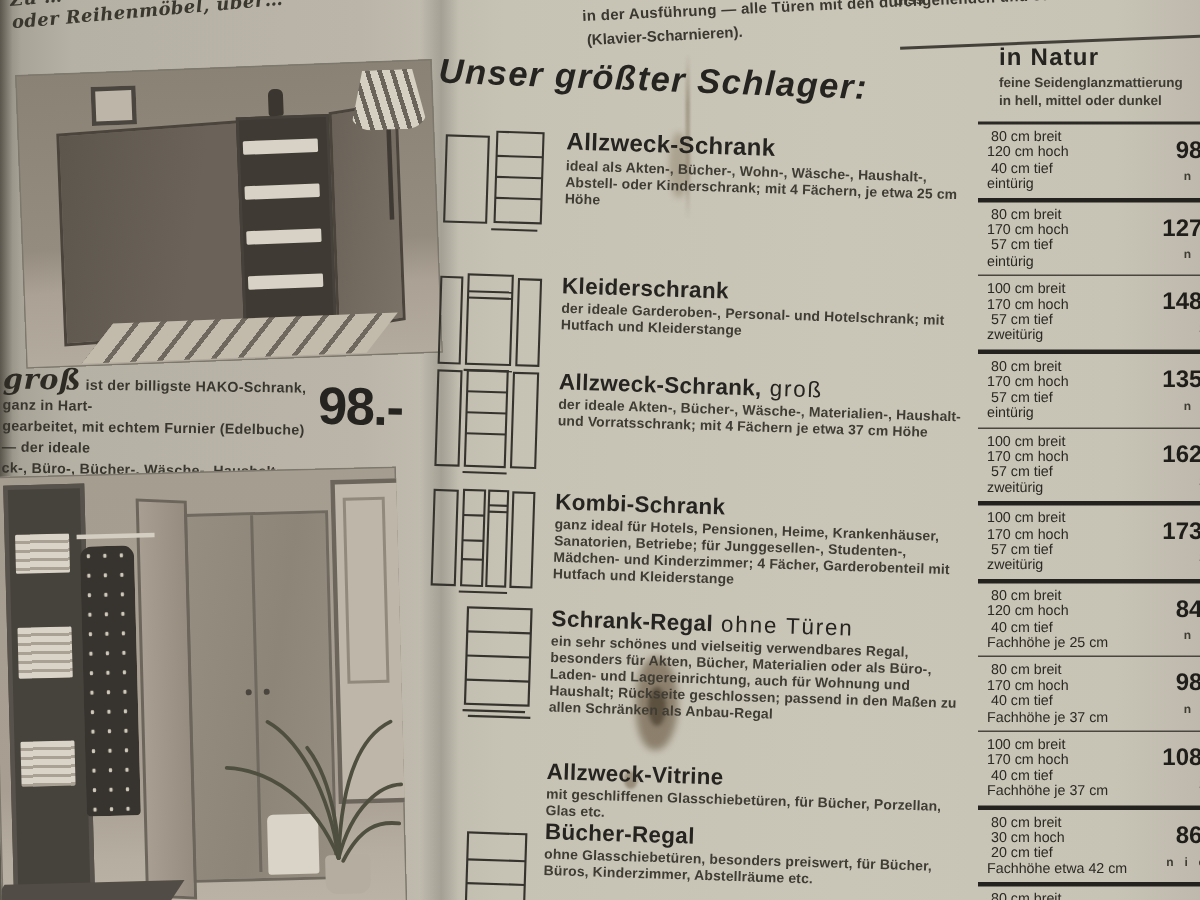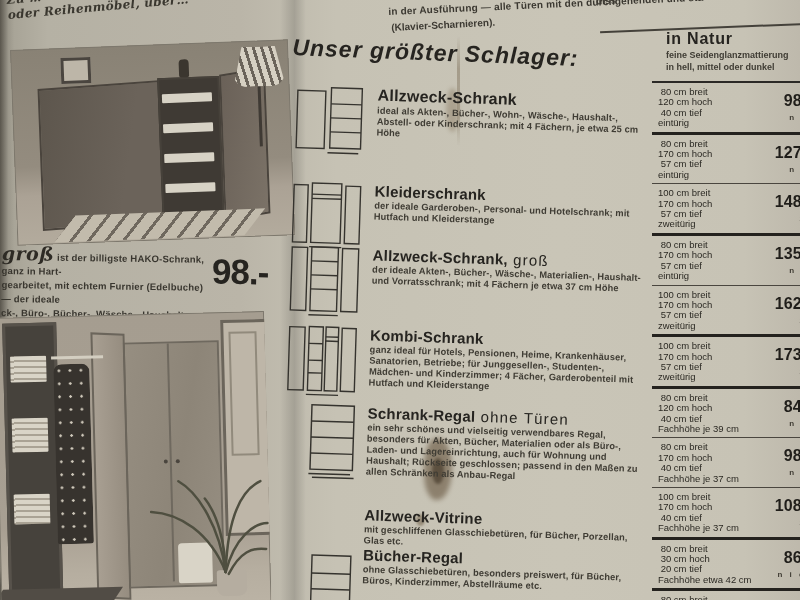--- a/index.html
+++ b/index.html
@@ -332,21 +332,21 @@
         </div>
       </div>
       <div class="prow div-thick">
         <div class="specs"><div>100 cm breit</div><div>170 cm hoch</div><div> 57 cm tief</div><div>zweitürig</div></div>
         <div class="pcell">
           <div class="price">173,</div>
           <div class="note">z</div>
         </div>
       </div>
       <div class="prow div-thin">
-        <div class="specs"><div> 80 cm breit</div><div>120 cm hoch</div><div> 40 cm tief</div><div>Fachhöhe je 39 cm</div></div>
+        <div class="specs"><div> 80 cm breit</div><div>120 cm hoch</div><div> 40 cm tief</div><div>Fachhöhe je 25 cm</div></div>
         <div class="pcell">
           <div class="price">84,</div>
           <div class="note">n i</div>
         </div>
       </div>
       <div class="prow div-thin">
         <div class="specs"><div> 80 cm breit</div><div>170 cm hoch</div><div> 40 cm tief</div><div>Fachhöhe je 37 cm</div></div>
         <div class="pcell">
           <div class="price">98,</div>
           <div class="note">n i</div>

